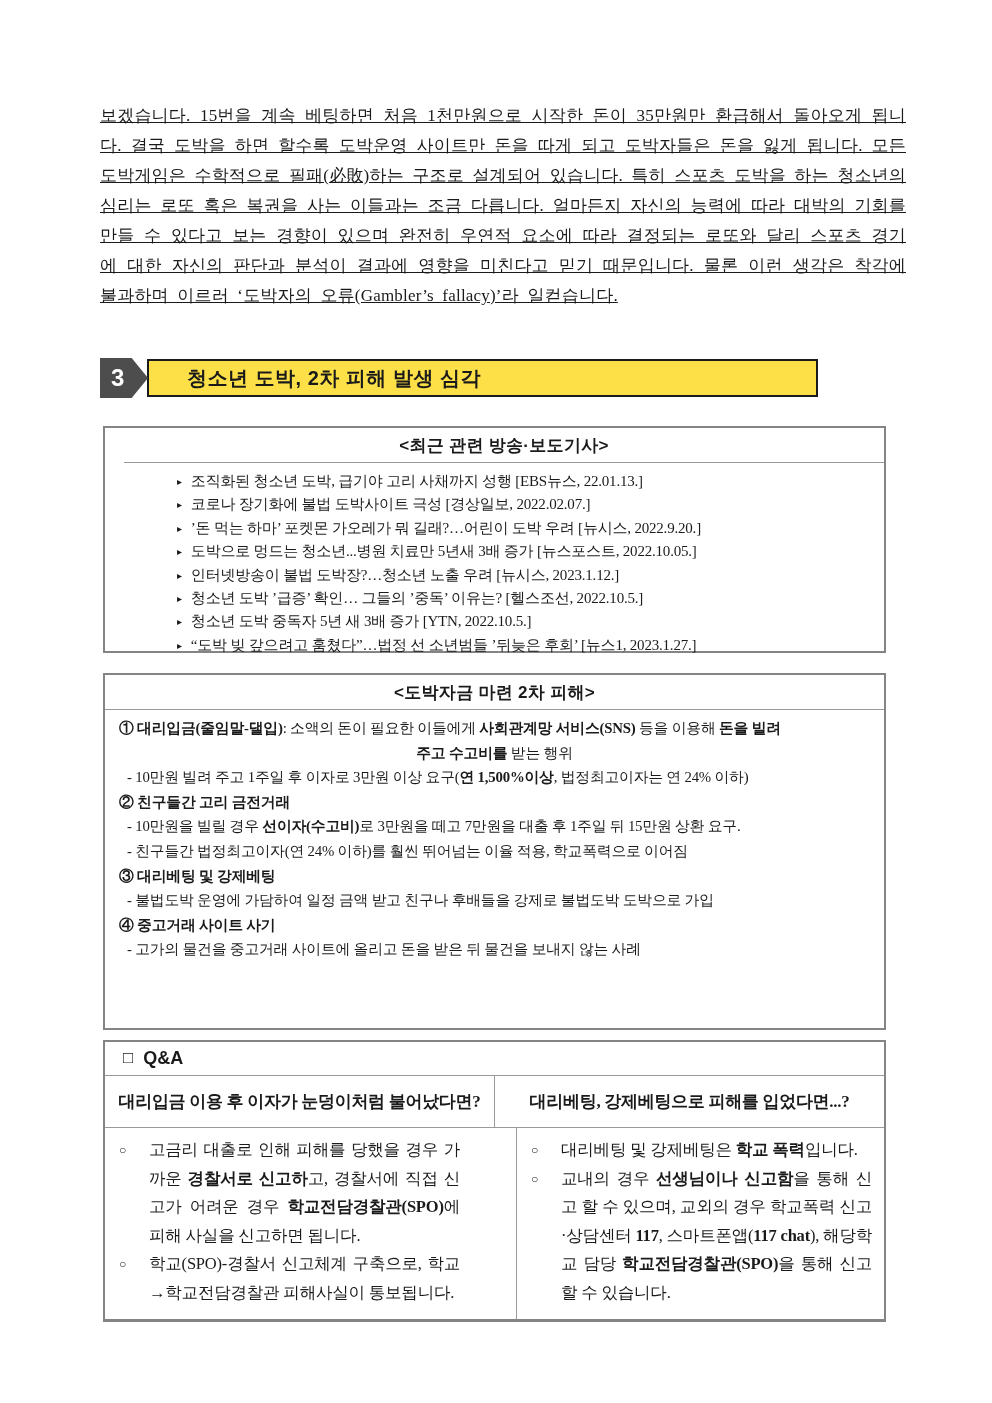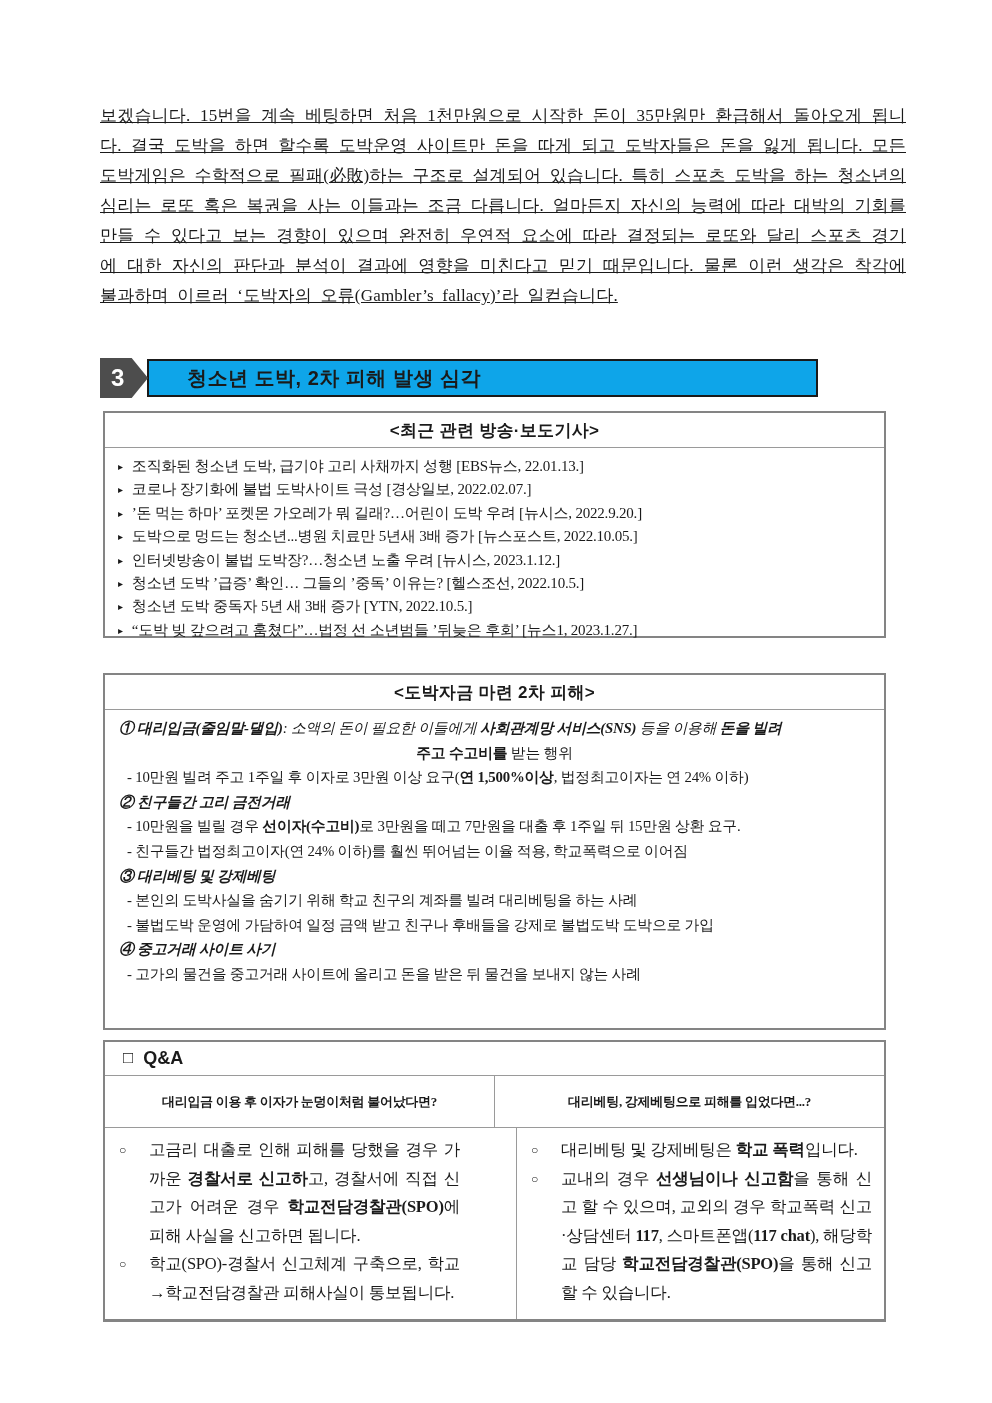--- a/index.html
+++ b/index.html
@@ -20,69 +20,69 @@
   
   .sec-header{position:absolute;left:100px;top:358px;width:718px;height:40px;}
   .sec-badge{
     position:absolute;left:0;top:0;width:48px;height:40px;background:#4d4d4d;
     clip-path:polygon(0 0,66% 0,100% 50%,66% 100%,0 100%);
     color:#ffffff;font-family:"Liberation Sans",sans-serif;font-weight:bold;font-size:24px;
     display:flex;align-items:center;padding-left:11px;box-sizing:border-box;z-index:2;
   }
   .sec-box{
     position:absolute;left:47px;right:0;top:1px;height:38px;
-    border:2px solid #1a1a1a;box-sizing:border-box;background:#0ea5e9;
+    border:2px solid #1a1a1a;box-sizing:border-box;background:#fde047;
     display:flex;align-items:center;padding-left:38px;
     font-family:"Liberation Sans",sans-serif;font-weight:bold;font-size:20px;letter-spacing:0.5px;
   }
 
   
   .box{
     position:absolute;left:103px;width:783px;background:#fff;
     border:2px solid #848484;box-sizing:border-box;
   }
   .box-title{
     height:34px;border-bottom:1px solid #9a9a9a;
     display:flex;align-items:center;justify-content:center;
     font-family:"Liberation Sans",sans-serif;font-weight:bold;font-size:17px;letter-spacing:0.3px;
   }
 
   
-  .news-box{top:411px;height:227px;}
+  .news-box{top:426px;height:227px;padding-left:19px;}
   .news-list{list-style:none;margin:0;padding:7px 13px 0 13px;}
   .news-list li{
     height:23.4px;line-height:23.4px;font-size:15px;
-    white-space:nowrap;overflow:hidden;letter-spacing:-0.2px;
+    white-space:nowrap;overflow:hidden;letter-spacing:-0.2px;margin-left:40px;
   }
   .tri{display:inline-block;font-size:10px;margin-right:9px;transform:translateY(-1px);}
 
   
   .damage-box{top:673px;height:357px;}
   .dcontent{padding:6px 12px 0 12px;font-size:14.8px;letter-spacing:-0.2px;}
   .dline{height:24.6px;line-height:24.6px;white-space:nowrap;overflow:hidden;}
-  .dline.main{padding-left:2px;font-style:italic;}
+  .dline.main{padding-left:2px;}
   .dline.center{text-align:center;}
   .dline.sub{padding-left:10px;}
   .dline.cont{padding-left:27px;}
 
   
   .qna{
     position:absolute;left:103px;top:1040px;width:783px;background:#fff;
     border:2px solid #848484;border-bottom-width:3px;box-sizing:border-box;
   }
   .qna-header{
     height:33px;border-bottom:1px solid #9a9a9a;
     display:flex;align-items:center;gap:10px;padding-left:18px;
     font-family:"Liberation Sans",sans-serif;font-weight:bold;font-size:18px;
   }
   .qna-header .sq{font-weight:normal;font-size:17px;transform:translateY(-1px);}
   .qna-qrow{display:flex;border-bottom:1px solid #9a9a9a;}
   .qna-qcell{
     flex:1;height:51px;display:flex;align-items:center;justify-content:center;
-    font-weight:bold;font-size:13px;letter-spacing:-0.3px;text-align:center;
+    font-weight:bold;font-size:17px;letter-spacing:-0.3px;text-align:center;
   }
   .qna-qcell + .qna-qcell{border-left:1px solid #9a9a9a;}
   .qna-arow{display:flex;align-items:center;gap:44px;}
   .qna-acell{
     flex:1;padding:8px 12px 12px 14px;font-size:16.5px;line-height:28.5px;
     text-align:justify;letter-spacing:-0.2px;box-sizing:border-box;
   }
   .qna-acell + .qna-acell{border-left:1px solid #9a9a9a;}
   .ans{padding-left:30px;}
   .circ{display:inline-block;width:30px;margin-left:-30px;font-size:12px;vertical-align:1px;}
@@ -116,21 +116,20 @@
   <div class="box damage-box">
     <div class="box-title">&lt;도박자금 마련 2차 피해&gt;</div>
     <div class="dcontent">
         <div class="dline main"><span class="b">① 대리입금(줄임말-댈입)</span><span>: 소액의 돈이 필요한 이들에게 </span><span class="b">사회관계망 서비스(SNS)</span><span> 등을 이용해 </span><span class="b">돈을 빌려</span></div>
         <div class="dline center"><span class="b">주고 수고비를</span><span> 받는 행위</span></div>
         <div class="dline sub"><span>- 10만원 빌려 주고 1주일 후 이자로 3만원 이상 요구(</span><span class="b">연 1,500%이상</span><span>, 법정최고이자는 연 24% 이하)</span></div>
         <div class="dline main"><span class="b">② 친구들간 고리 금전거래</span></div>
         <div class="dline sub"><span>- 10만원을 빌릴 경우 </span><span class="b">선이자(수고비)</span><span>로 3만원을 떼고 7만원을 대출 후 1주일 뒤 15만원 상환 요구.</span></div>
         <div class="dline sub"><span>- 친구들간 법정최고이자(연 24% 이하)를 훨씬 뛰어넘는 이율 적용, 학교폭력으로 이어짐</span></div>
         <div class="dline main"><span class="b">③ 대리베팅 및 강제베팅</span></div>
-        <div class="dline sub"><span>- 본인의 도박사실을 숨기기 위해 학교 친구의 계좌를 빌려 대리베팅을 하는 사례</span></div>
         <div class="dline sub"><span>- 불법도박 운영에 가담하여 일정 금액 받고 친구나 후배들을 강제로 불법도박 도박으로 가입</span></div>
         <div class="dline main"><span class="b">④ 중고거래 사이트 사기</span></div>
         <div class="dline sub"><span>- 고가의 물건을 중고거래 사이트에 올리고 돈을 받은 뒤 물건을 보내지 않는 사례</span></div>
       </div>
   </div>
 
   <div class="qna">
     <div class="qna-header">
       <span class="sq">□</span>
       <span>Q&amp;A</span>

